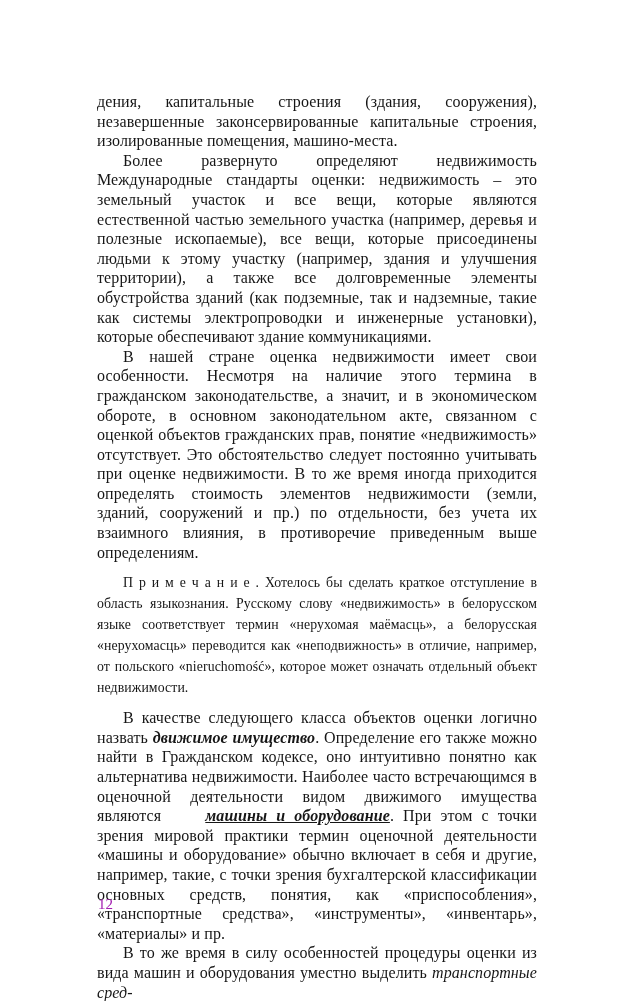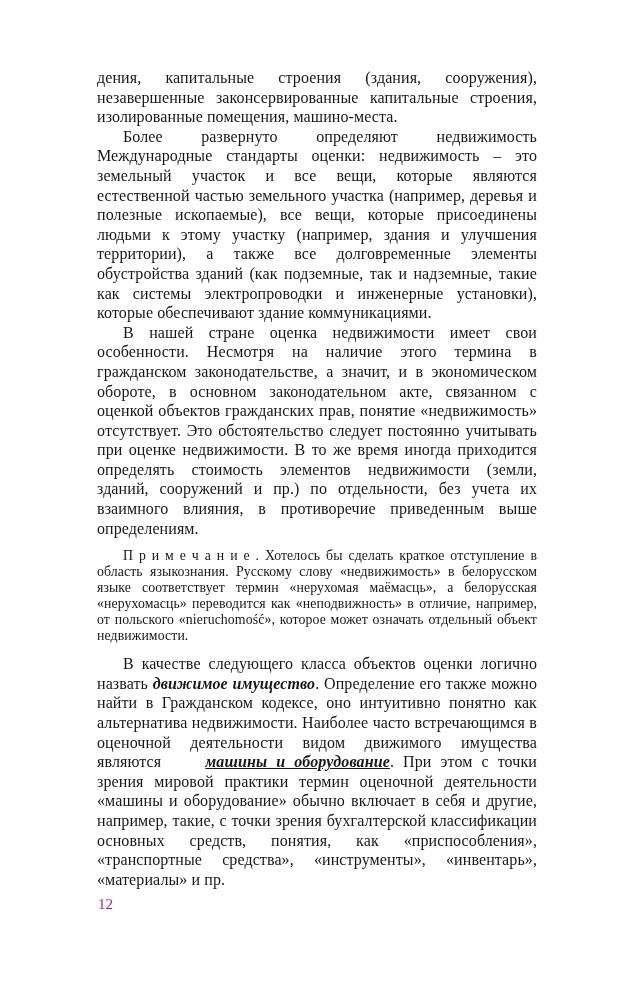--- a/index.html
+++ b/index.html
@@ -12,37 +12,37 @@
     width: 634px;
     height: 1001px;
     background: #ffffff;
     overflow: hidden;
     font-family: "Liberation Serif", "DejaVu Serif", serif;
     color: #161616;
   }
   .text-block {
     position: absolute;
     left: 97px;
-    top: 68px;
+    top: 92px;
     width: 440px;
   }
   .para {
     margin: 0;
     padding: 0;
     text-align: justify;
     font-size: 16px;
     line-height: 19.6px;
     letter-spacing: 0.1px;
   }
   .para.indent {
     text-indent: 26px;
   }
   .para.note {
     font-size: 13.8px;
-    line-height: 16px;
+    line-height: 21px;
   }
   .para.space-before {
     margin-top: 10px;
   }
   .run-normal { }
   .run-bold { font-weight: normal; }
   .run-italic { font-style: italic; }
   .run-bolditalic { font-weight: bold; font-style: italic; }
   .run-bolditalic-underline {
     font-weight: bold;
@@ -61,15 +61,16 @@
 </head>
 <body>
 
 <div class="page">
   <div class="text-block">
       <p class="para body"><span class="run-normal">дения, капитальные строения (здания, сооружения), незавершенные законсервированные капитальные строения, изолированные помещения, машино-места.</span></p>
       <p class="para body indent"><span class="run-normal">Более развернуто определяют недвижимость Международные стандарты оценки: недвижимость – это земельный участок и все вещи, которые являются естественной частью земельного участка (например, деревья и полезные ископаемые), все вещи, которые присоединены людьми к этому участку (например, здания и улучшения территории), а также все долговременные элементы обустройства зданий (как подземные, так и надземные, такие как системы электропроводки и инженерные установки), которые обеспечивают здание коммуникациями.</span></p>
       <p class="para body indent"><span class="run-normal">В нашей стране оценка недвижимости имеет свои особенности. Несмотря на наличие этого термина в гражданском законодательстве, а значит, и в экономическом обороте, в основном законодательном акте, связанном с оценкой объектов гражданских прав, понятие «недвижимость» отсутствует. Это обстоятельство следует постоянно учитывать при оценке недвижимости. В то же время иногда приходится определять стоимость элементов недвижимости (земли, зданий, сооружений и пр.) по отдельности, без учета их взаимного влияния, в противоречие приведенным выше определениям.</span></p>
       <p class="para note indent space-before"><span class="run-normal">П р и м е ч а н и е .  Хотелось бы сделать краткое отступление в область языкознания. Русскому слову «недвижимость» в белорусском языке соответствует термин «нерухомая маёмасць», а белорусская «нерухомасць» переводится как «неподвижность» в отличие, например, от польского «nieruchomość», которое может означать отдельный объект недвижимости.</span></p>
       <p class="para body indent space-before"><span class="run-normal">В качестве следующего класса объектов оценки логично назвать </span><span class="run-bolditalic">движимое имущество</span><span class="run-normal">. Определение его также можно найти в </span><span class="run-bold">Гражданском кодексе</span><span class="run-normal">, оно интуитивно понятно как альтернатива недвижимости. Наиболее часто встречающимся в оценочной деятельности видом движимого имущества являются </span><span class="run-bolditalic-underline">машины и оборудование</span><span class="run-normal">. При этом с точки зрения мировой практики термин оценочной деятельности «машины и оборудование» обычно включает в себя и другие, например, такие, с точки зрения бухгалтерской классификации основных средств, понятия, как «приспособления», «транспортные средства», «инструменты», «инвентарь», «материалы» и пр.</span></p>
+      <p class="para body indent"><span class="run-normal">В то же время в силу особенностей процедуры оценки из вида машин и оборудования уместно выделить </span><span class="run-italic">транспортные сред-</span></p>
     </div>
   <div class="page-number">12</div>
 </div>
 
 </body></html>

